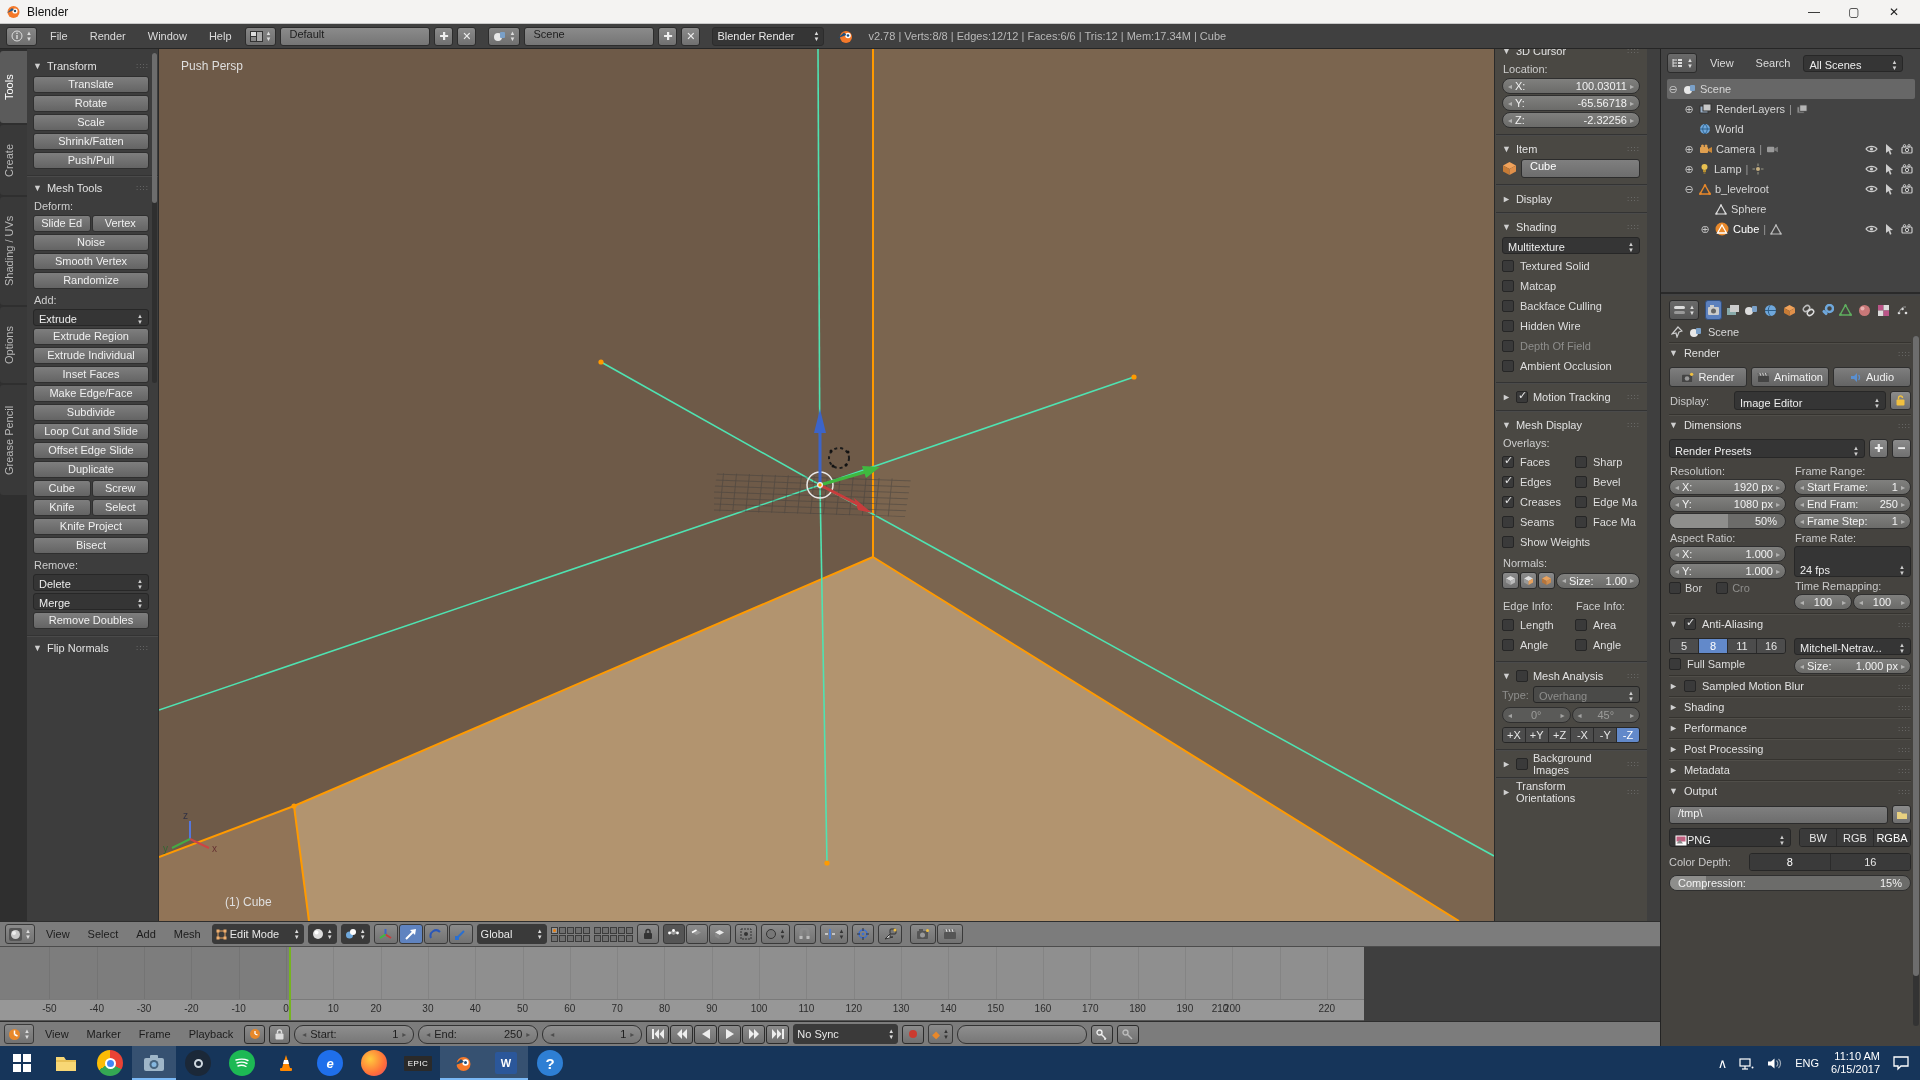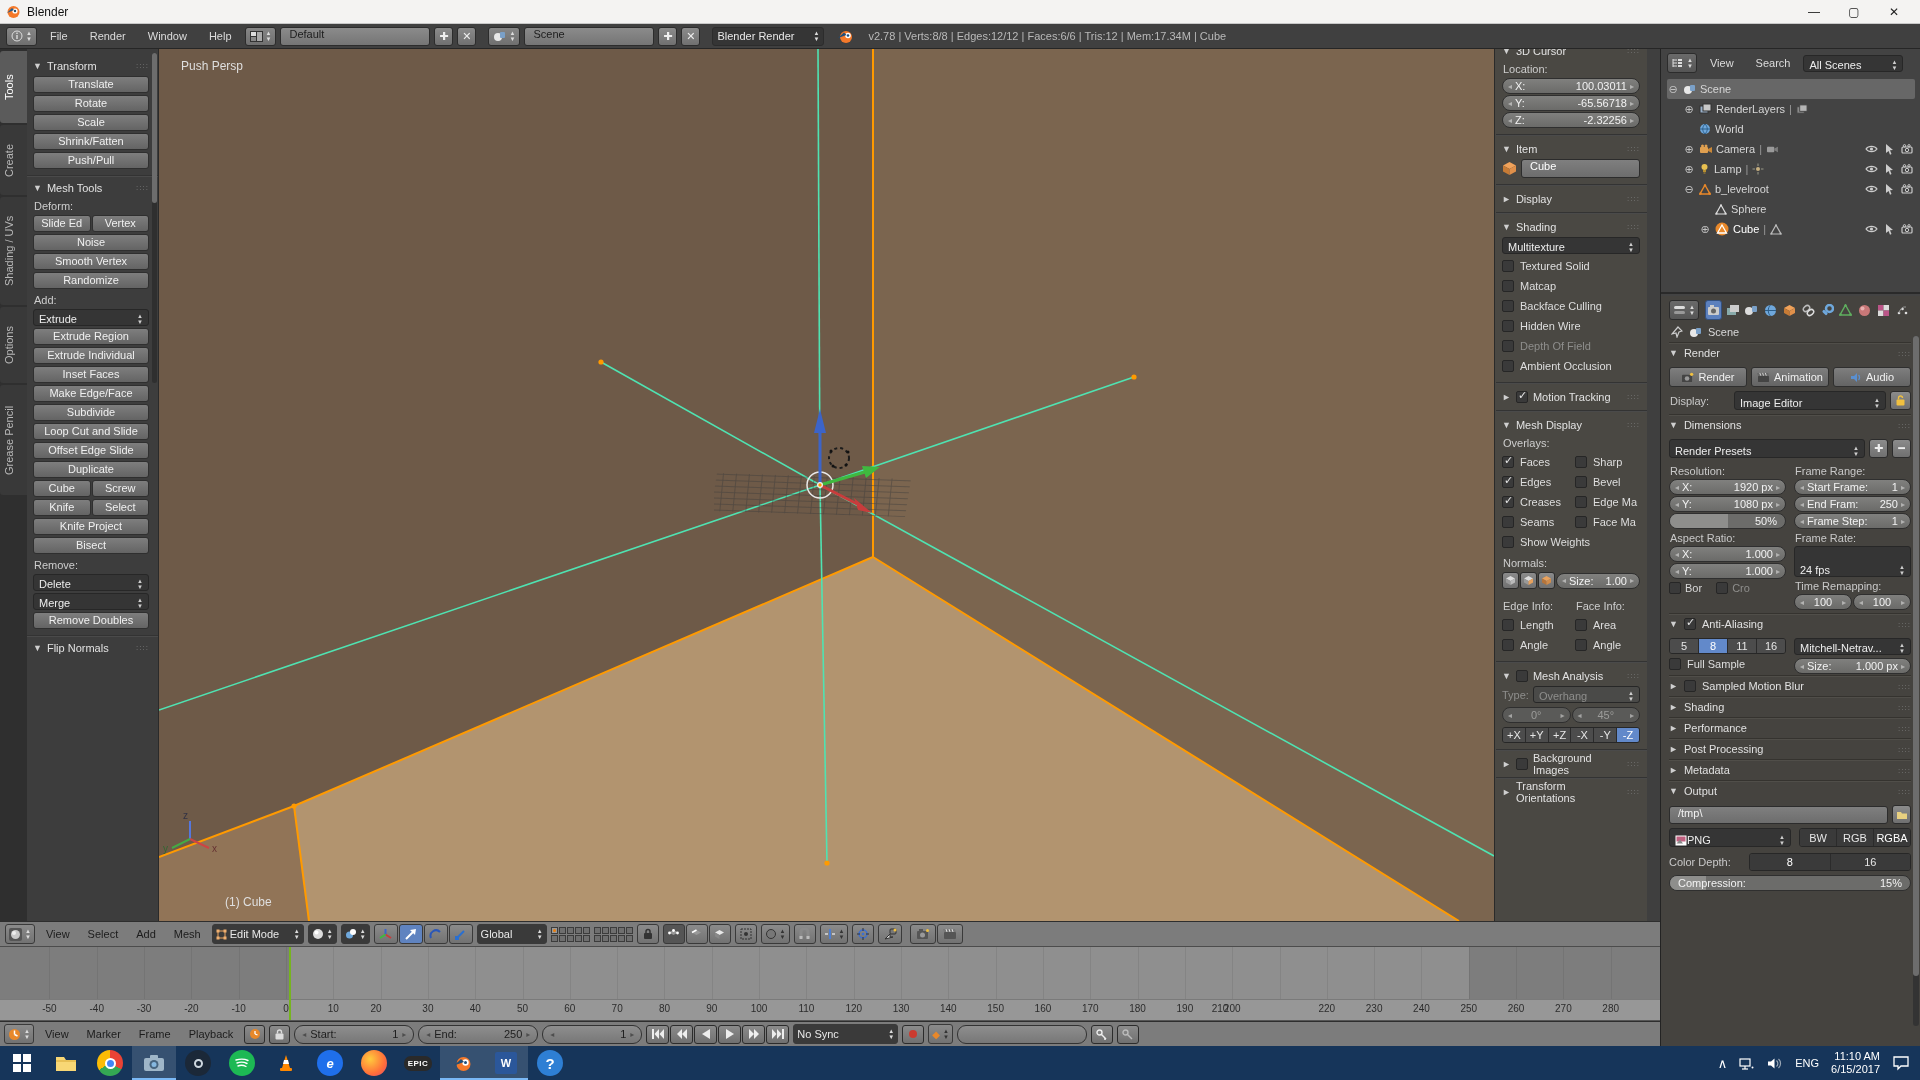--- a/index.html
+++ b/index.html
@@ -62,21 +62,21 @@
 #v3dheader .menu{color:#1c1c1c;padding:2px 7px}
 .hbtn{height:20px;display:flex;align-items:center;gap:3px;background:linear-gradient(#8b8b8b,#727272);border:1px solid #3a3a3a;border-radius:3px;padding:0 3px}
 .hbtn.darkdd{background:#3a3a3a;color:#e8e8e8}
 .hbtn.blue{background:#5f83c0}
 .layers{display:flex;gap:4px;align-items:center}
 .lgrid{display:grid;grid-template-columns:repeat(5,7px);grid-template-rows:7px 7px;gap:1px}
 .lgrid i{background:#6f6f6f;border:1px solid #3c3c3c}
 .lgrid i.on{background:#9a9a9a;position:relative}
 .lgrid i.on::after{content:"";position:absolute;left:1px;top:1px;width:3px;height:3px;border-radius:50%;background:#e87d0d}
 
-#timeline{position:absolute;left:0;top:947px;width:1660px;height:74px;background:#8f8f8f;border-bottom:1px solid #555;overflow:hidden}
+#timeline{position:absolute;left:0;top:947px;width:1364px;height:74px;background:#8f8f8f;border-bottom:1px solid #555;overflow:hidden}
 #tl-band{position:absolute;left:0;top:0;width:1660px;height:52px}
 .rangeout{position:absolute;top:0;height:52px;background:rgba(0,0,0,.12)}
 #band-grid i{position:absolute;top:0;width:1px;height:52px;background:rgba(0,0,0,.07)}
 #ruler{position:absolute;left:0;top:52px;width:1660px;height:22px;background:#979797;border-top:1px solid #7a7a7a}
 .tick{position:absolute;top:3px;transform:translateX(-50%);color:#2c2c2c;font-size:10px}
 #playhead{position:absolute;left:289px;top:0;width:2px;height:74px;background:#76b41f}
 #tlheader{position:absolute;left:0;top:1021px;width:1660px;height:25px;background:#7c7c7c;border-top:1px solid #2e2e2e;display:flex;align-items:center;gap:4px;padding:0 4px;color:#1c1c1c}
 #tlheader .menu{color:#1c1c1c;padding:2px 7px}
 .tpill{display:flex;align-items:center;height:19px;background:linear-gradient(#8e8e8e,#777);border:1px solid #333;border-radius:9px;padding:0 7px;color:#1e1e1e;gap:4px}
 .transport{display:flex;gap:1px}
@@ -110,21 +110,21 @@
 .chdr .grip{margin-left:auto;color:#7f7f7f;font-size:8px;letter-spacing:1px}
 #props-scroll{position:absolute;right:2px;top:40px;width:6px;height:690px;background:#333;border-radius:3px}
 #props-scroll i{position:absolute;left:0;top:0;width:6px;height:640px;background:#6d6d6d;border-radius:3px}
 
 #taskbar{position:absolute;left:0;top:1046px;width:1920px;height:34px;background:#16355a;display:flex;align-items:center;color:#fff}
 .tile{width:44px;height:34px;display:flex;align-items:center;justify-content:center}
 .tile.active{background:rgba(255,255,255,.14);box-shadow:inset 0 -2px 0 #7ab8f5}
 .tray{margin-left:auto;display:flex;align-items:center;gap:12px;padding-right:10px}
 .tray .clock{text-align:right;font-size:11px;line-height:13px}
 .cic{width:26px;height:26px;border-radius:50%;display:flex;align-items:center;justify-content:center;color:#fff;font-weight:bold;font-size:13px}
-.epic{font-size:8px;font-weight:bold;letter-spacing:.5px;background:#2a2a2a;border-radius:7px;padding:3px 4px}
+.epic{font-size:8px;font-weight:normal;letter-spacing:.5px;background:#2a2a2a;border-radius:1px;padding:3px 4px}
 .wsq{background:#2b579a;border-radius:2px;width:22px;height:22px;display:flex;align-items:center;justify-content:center;font-weight:bold;color:#fff}
 svg{display:block}
 </style>
 </head>
 <body>
 
 <div class="screen">
 
   <div id="titlebar">
     <svg width="15" height="15" viewBox="0 0 15 15">

